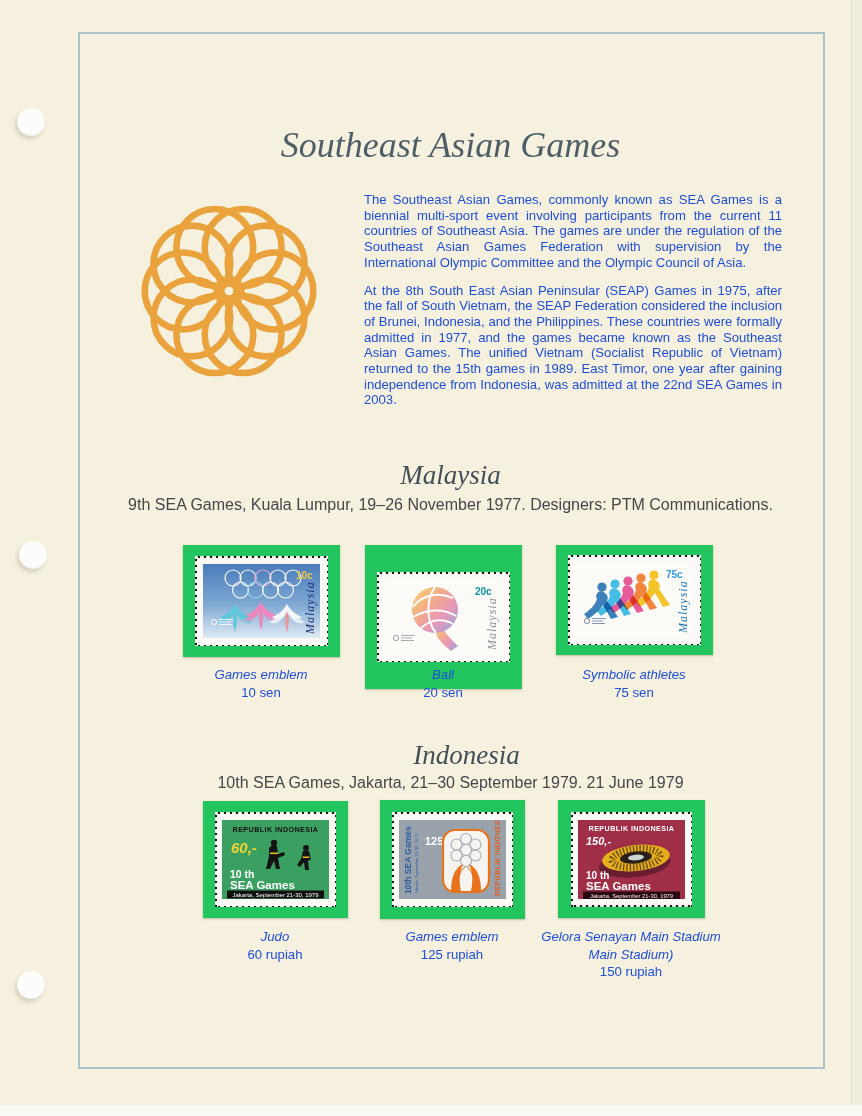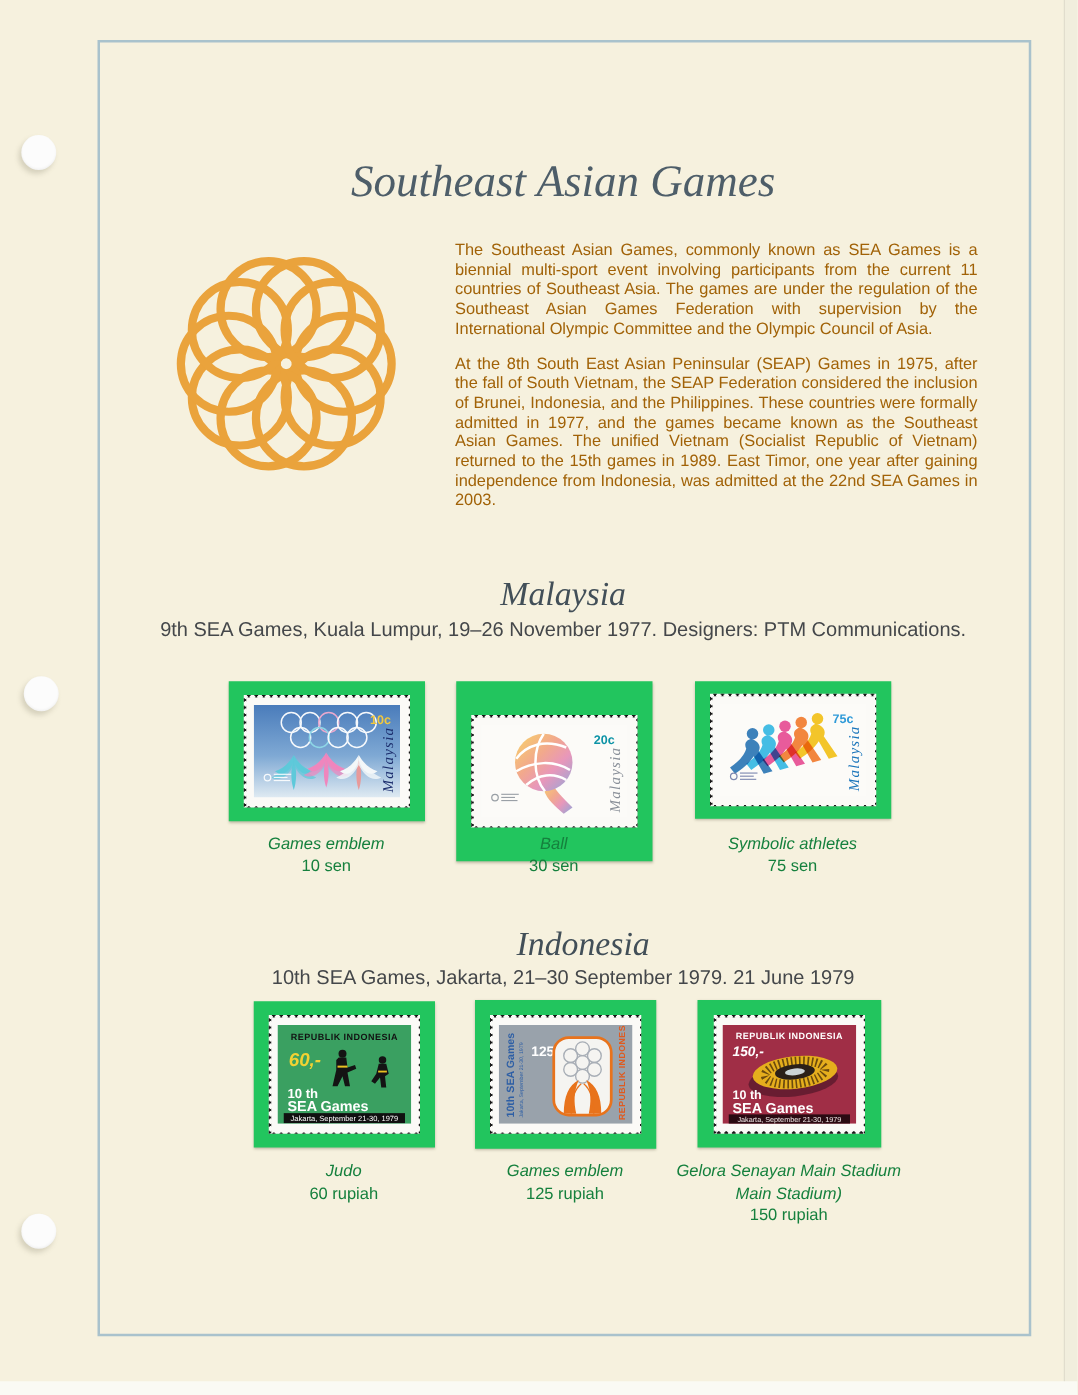--- a/index.html
+++ b/index.html
@@ -6,42 +6,42 @@
   body{width:862px;height:1116px;position:relative;overflow:hidden;
        background:#f6f1de;font-family:"Liberation Sans",sans-serif;}
   .abs{position:absolute;}
   .frame{left:78px;top:32px;width:743px;height:1033px;border:2px solid #a9c2cc;}
   .hole{width:28px;height:28px;border-radius:50%;background:#fcfcfc;
         box-shadow:-2px 3px 4px rgba(120,115,90,.25), inset 0 -1px 2px rgba(0,0,0,.05);}
   .title{left:78px;top:124px;width:745px;text-align:center;
          font-family:Liberation Serif, serif;font-style:italic;
          font-size:36px;color:#4e5e69;}
   .intro{left:364px;top:192px;width:418px;font-size:13.1px;line-height:15.7px;
-         color:#a16207;text-align:justify;}
+         color:#1d4ed8;text-align:justify;}
   .intro p{margin:0 0 12px 0;}
   .sec-head{left:78px;width:745px;text-align:center;
             font-family:"Liberation Serif","DejaVu Serif",serif;font-style:italic;
             font-size:27px;color:#424f58;}
   .sec-sub{left:78px;width:745px;text-align:center;font-size:16px;
            line-height:17px;color:#44474a;}
   .mount{position:absolute;background:#22c55e;display:flex;align-items:center;justify-content:center;
          box-shadow:0 1px 2px rgba(90,85,60,.35);}
   .stamp{position:relative;background:#fbfaf7;display:flex;align-items:center;justify-content:center;
     background-color:#fbfaf7;
     background-image:
       radial-gradient(circle,#161616 1.4px,rgba(0,0,0,0) 1.55px),
       radial-gradient(circle,#161616 1.4px,rgba(0,0,0,0) 1.55px),
       radial-gradient(circle,#161616 1.4px,rgba(0,0,0,0) 1.55px),
       radial-gradient(circle,#161616 1.4px,rgba(0,0,0,0) 1.55px);
     background-size:6px 3px,6px 3px,3px 6px,3px 6px;
     background-position:1px -1.5px,1px calc(100% + 1.5px),-1.5px 1px,calc(100% + 1.5px) 1px;
     background-repeat:repeat-x,repeat-x,repeat-y,repeat-y;}
   .st-my{width:133px;height:90px;}
   .st-id{width:121px;height:95px;}
-  .caption{position:absolute;text-align:center;color:#15803d;font-size:13.2px;line-height:17.5px;}
+  .caption{position:absolute;text-align:center;color:#1d4ed8;font-size:13.2px;line-height:17.5px;}
   .cap-i{font-style:italic;}
   .scan-bottom{left:0;bottom:0;width:862px;height:11px;background:#fafaf4;}
   .scan-right{left:851px;top:0;width:11px;height:1116px;background:#f1eedd;border-left:1px solid #ddd9c9;opacity:.8;}
   svg text{font-family:"Liberation Sans",sans-serif;}
   .serif-v{font-family:"Liberation Serif","DejaVu Serif",serif;font-style:italic;}
 </style>
 </head>
 <body>
 
 <div class="abs frame"></div>
@@ -195,21 +195,21 @@
     </svg>
   </div>
 </div>
 
 <div class="caption" style="left:166px;top:666px;width:190px;">
   <div class="cap-i">Games emblem</div>
   <div>10 sen</div>
 </div>
 <div class="caption" style="left:348px;top:666px;width:190px;">
   <div class="cap-i">Ball</div>
-  <div>30 sen</div>
+  <div>20 sen</div>
 </div>
 <div class="caption" style="left:539px;top:666px;width:190px;">
   <div class="cap-i">Symbolic athletes</div>
   <div>75 sen</div>
 </div>
 
 <div class="abs sec-head" style="top:740px;margin-left:16px;">Indonesia</div>
 <div class="abs sec-sub" style="top:774px;">
   <div>10th SEA Games, Jakarta, 21–30 September 1979. 21 June 1979</div>
 </div>

